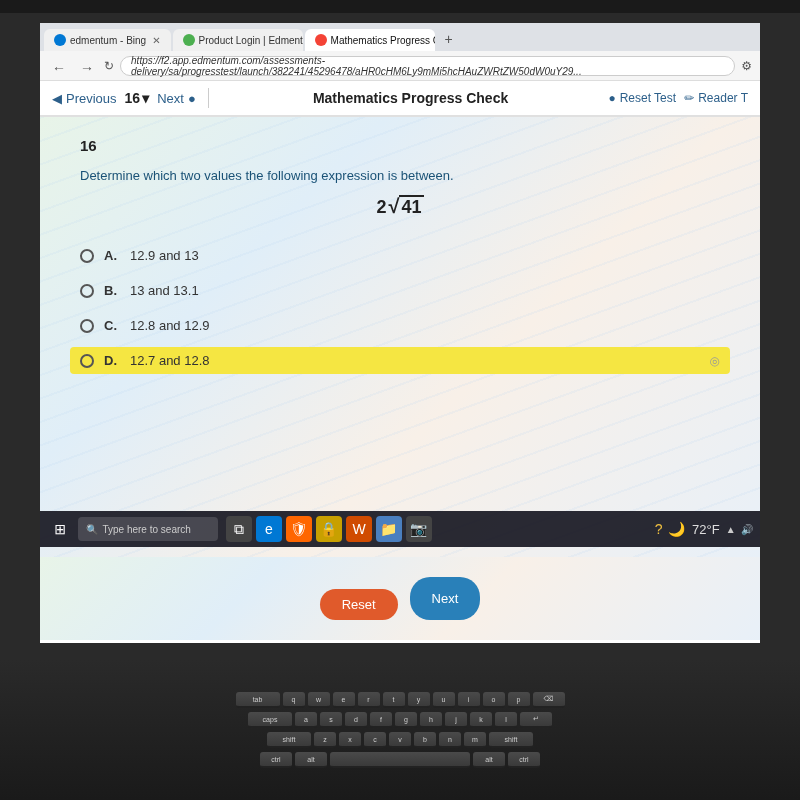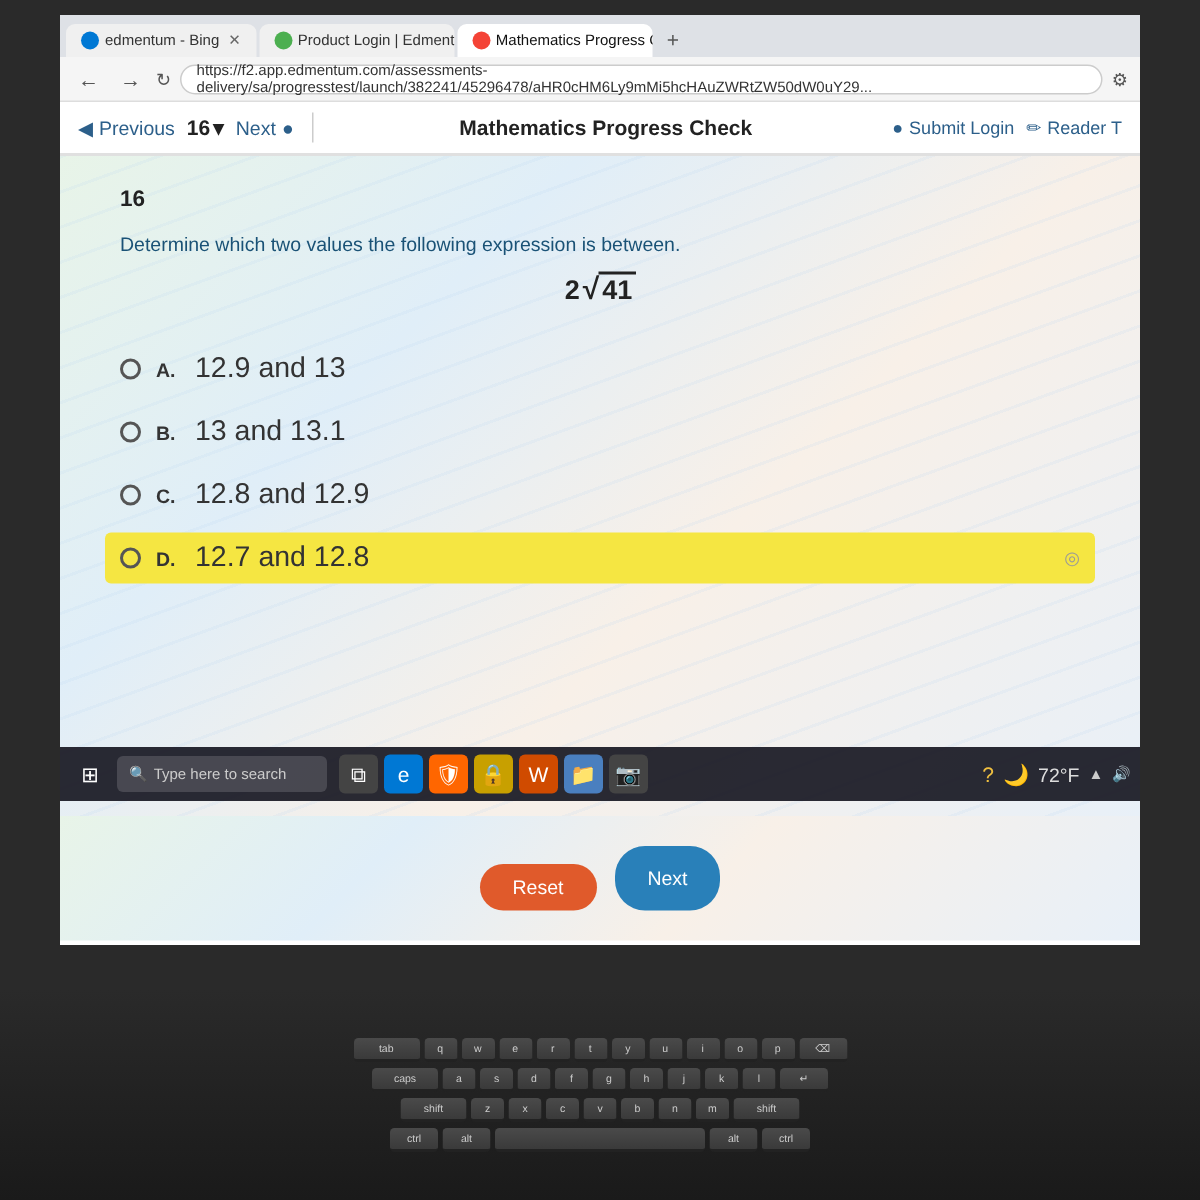--- a/index.html
+++ b/index.html
@@ -8,21 +8,21 @@
       height: 800px;
       background: #1a1a1a;
       font-family: Arial, sans-serif;
       overflow: hidden;
       position: relative;
     }
 
     
     .laptop-outer {
       position: absolute;
-      top: 0; left: 0; right: 0;
+      top: 13px; left: 0; right: 0;
       height: 680px;
       background: #2a2a2a;
       border-bottom: 6px solid #a16207;
     }
 
     
     .screen {
       position: absolute;
       top: 10px;
       left: 40px;
@@ -102,20 +102,21 @@
       flex: 1;
       background: #fff;
       border: 1px solid #ccc;
       border-radius: 12px;
       padding: 2px 10px;
       font-size: 10px;
       color: #333;
       height: 20px;
       display: flex;
       align-items: center;
+      font-style: italic;
     }
     .reload-btn {
       font-size: 12px;
       color: #555;
       cursor: pointer;
     }
 
     
     .test-toolbar {
       display: flex;
@@ -260,21 +261,21 @@
     }
 
     .choice-label {
       font-size: 13px;
       color: #333;
       font-weight: bold;
       min-width: 16px;
     }
 
     .choice-text {
-      font-size: 19px;
+      font-size: 13px;
       color: #333;
     }
 
     
     .action-buttons {
       display: flex;
       justify-content: center;
       gap: 12px;
       padding: 20px 0;
       background: linear-gradient(135deg, #e8f4e8 0%, #e0eef8 30%, #f8f0e8 60%, #e8f0f8 100%);
@@ -478,21 +479,21 @@
         <span>▾</span>
       </div>
       <div class="toolbar-btn">
         <span>Next</span>
         <span>●</span>
       </div>
       <div class="toolbar-separator"></div>
       <div class="test-title">Mathematics Progress Check</div>
       <div class="submit-btn">
         <span>●</span>
-        <span>Submit Login</span>
+        <span>Reset Test</span>
       </div>
       <div class="reader-btn">
         <span>✏</span>
         <span>Reader T</span>
       </div>
     </div>
 
     <div class="content-area">
       <div class="question-number">16</div>
       <div class="question-text">Determine which two values the following expression is between.</div>

